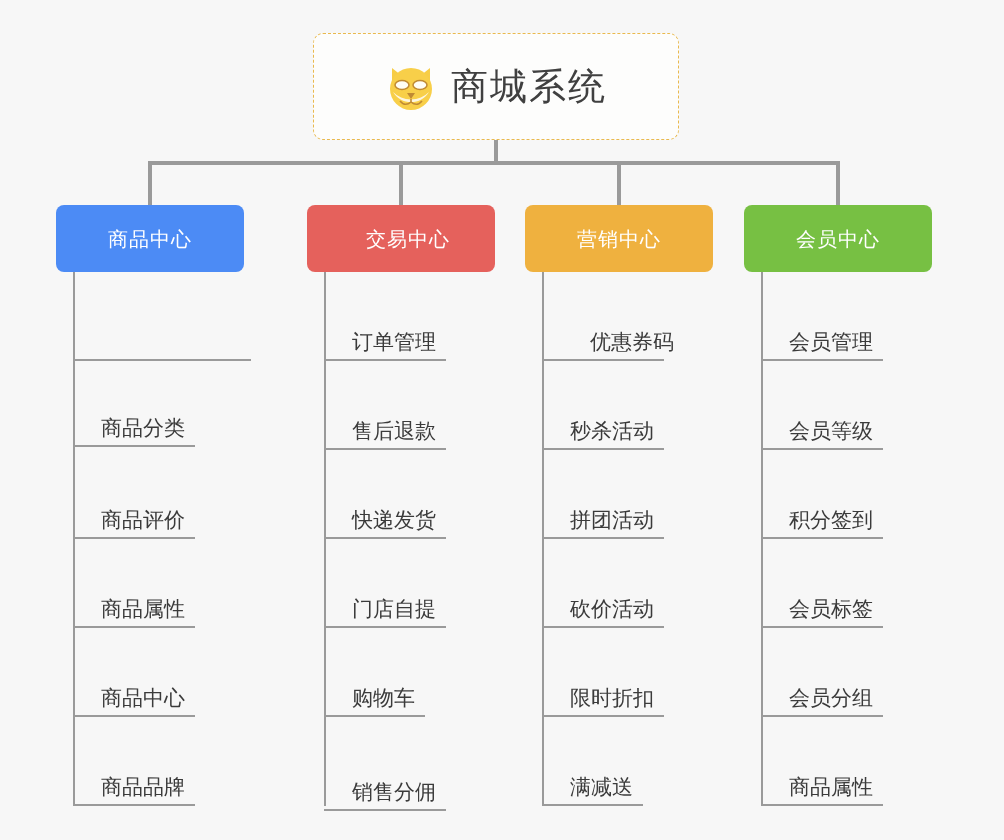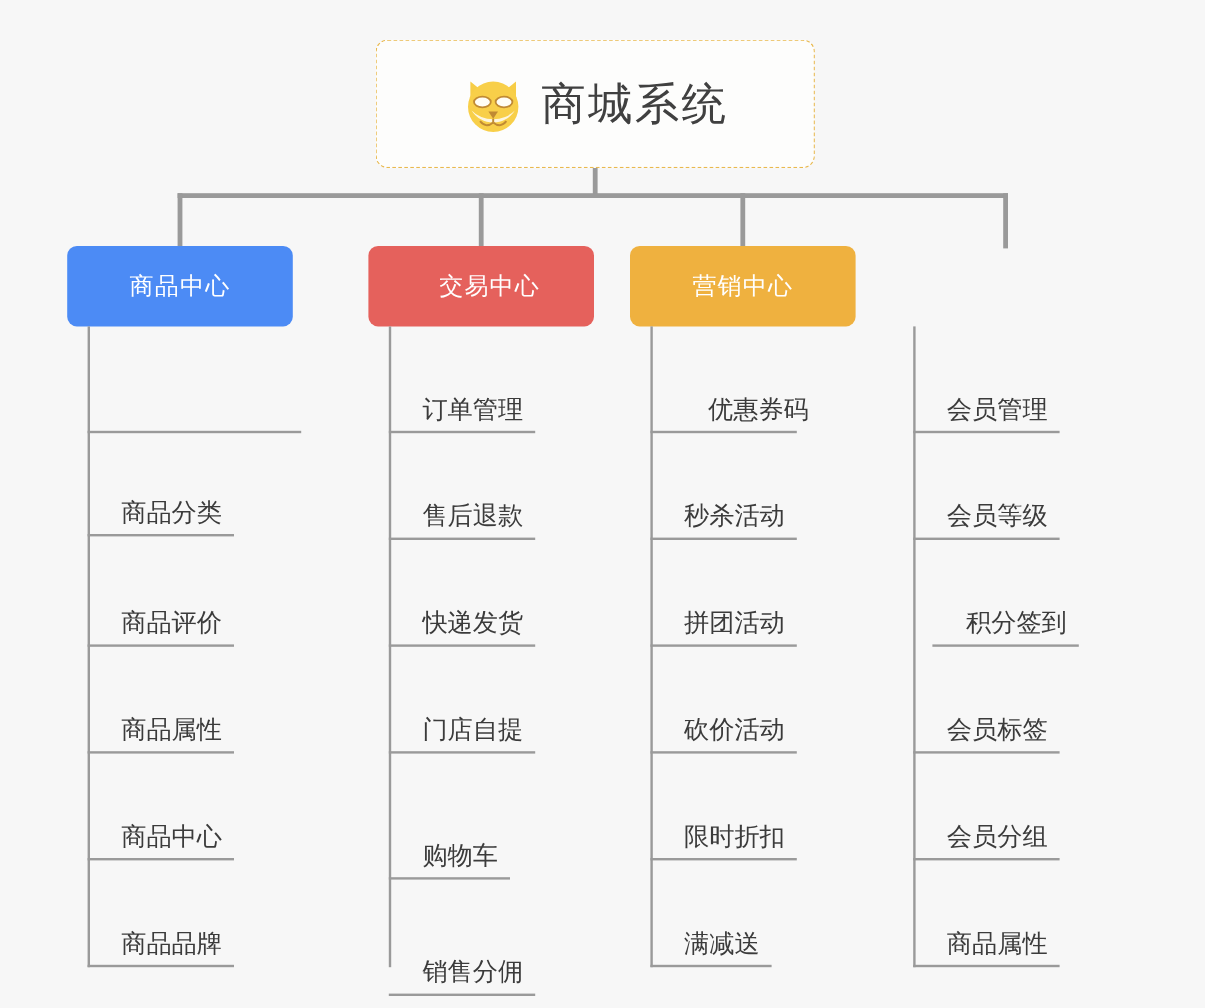--- a/index.html
+++ b/index.html
@@ -148,20 +148,23 @@
 
   <div class="cat-box" style="left: 56px; background: rgb(76, 139, 245);">
     <span class="cat-label">商品中心</span>
   </div>
   <div class="cat-box" style="left: 307px; background: rgb(229, 97, 92); padding-left: 14px;">
     <span class="cat-label">交易中心</span>
   </div>
   <div class="cat-box" style="left: 525px; background: rgb(239, 177, 63);">
     <span class="cat-label">营销中心</span>
   </div>
+  <div class="cat-box" style="left: 744px; background: rgb(119, 192, 67);">
+    <span class="cat-label">会员中心</span>
+  </div>
 
   <div class="column" style="left:73px;">
       <div class="spine" style="height: 534px;"></div>
       <div class="leaf" style="top: 0px;">
         <div class="leaf-underline" style="width: 178px;"></div>
       </div>
       <div class="leaf" style="top: 86px;">
         <span class="leaf-label">商品分类</span>
         <div class="leaf-underline" style="width: 122px;"></div>
       </div>
@@ -193,25 +196,25 @@
         <div class="leaf-underline" style="width: 122px;"></div>
       </div>
       <div class="leaf" style="top: 178px;">
         <span class="leaf-label">快递发货</span>
         <div class="leaf-underline" style="width: 122px;"></div>
       </div>
       <div class="leaf" style="top: 267px;">
         <span class="leaf-label">门店自提</span>
         <div class="leaf-underline" style="width: 122px;"></div>
       </div>
-      <div class="leaf" style="top: 372px;">
+      <div class="leaf" style="top: 356px;">
         <span class="leaf-label">购物车</span>
         <div class="leaf-underline" style="width: 101px;"></div>
       </div>
-      <div class="leaf" style="top: 469px;">
+      <div class="leaf" style="top: 450px;">
         <span class="leaf-label">销售分佣</span>
         <div class="leaf-underline" style="width: 122px;"></div>
       </div>
     </div>
   <div class="column" style="left:542px;">
       <div class="spine" style="height: 534px;"></div>
       <div class="leaf" style="top: 0px; padding-left: 48px;">
         <span class="leaf-label">优惠券码</span>
         <div class="leaf-underline" style="width: 122px;"></div>
       </div>
@@ -239,21 +242,21 @@
   <div class="column" style="left:761px;">
       <div class="spine" style="height: 534px;"></div>
       <div class="leaf" style="top: 0px;">
         <span class="leaf-label">会员管理</span>
         <div class="leaf-underline" style="width: 122px;"></div>
       </div>
       <div class="leaf" style="top: 89px;">
         <span class="leaf-label">会员等级</span>
         <div class="leaf-underline" style="width: 122px;"></div>
       </div>
-      <div class="leaf" style="top: 178px; margin-left: 16px;">
+      <div class="leaf" style="top: 178px;">
         <span class="leaf-label">积分签到</span>
         <div class="leaf-underline" style="width: 122px;"></div>
       </div>
       <div class="leaf" style="top: 267px;">
         <span class="leaf-label">会员标签</span>
         <div class="leaf-underline" style="width: 122px;"></div>
       </div>
       <div class="leaf" style="top: 356px;">
         <span class="leaf-label">会员分组</span>
         <div class="leaf-underline" style="width: 122px;"></div>

